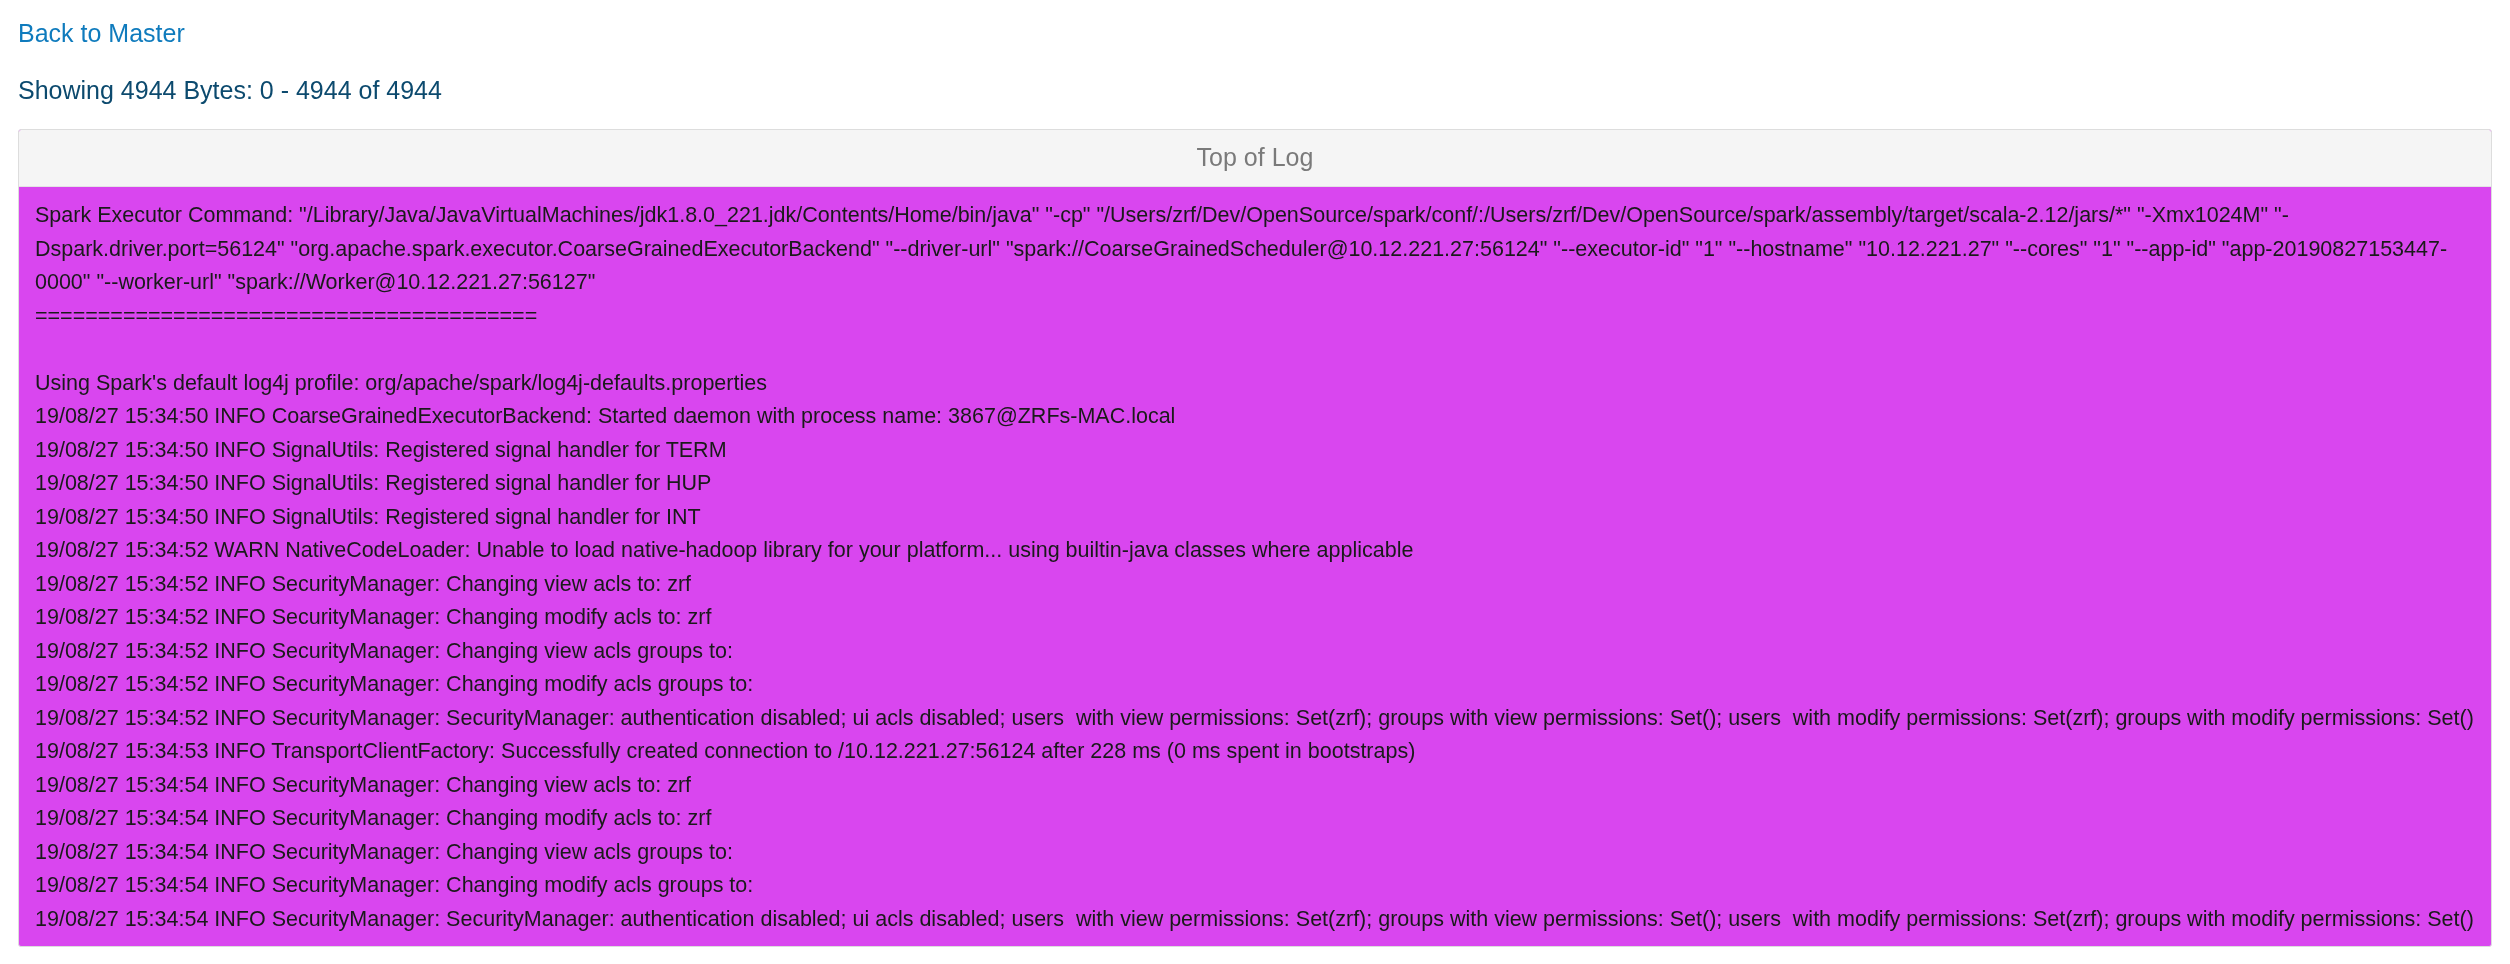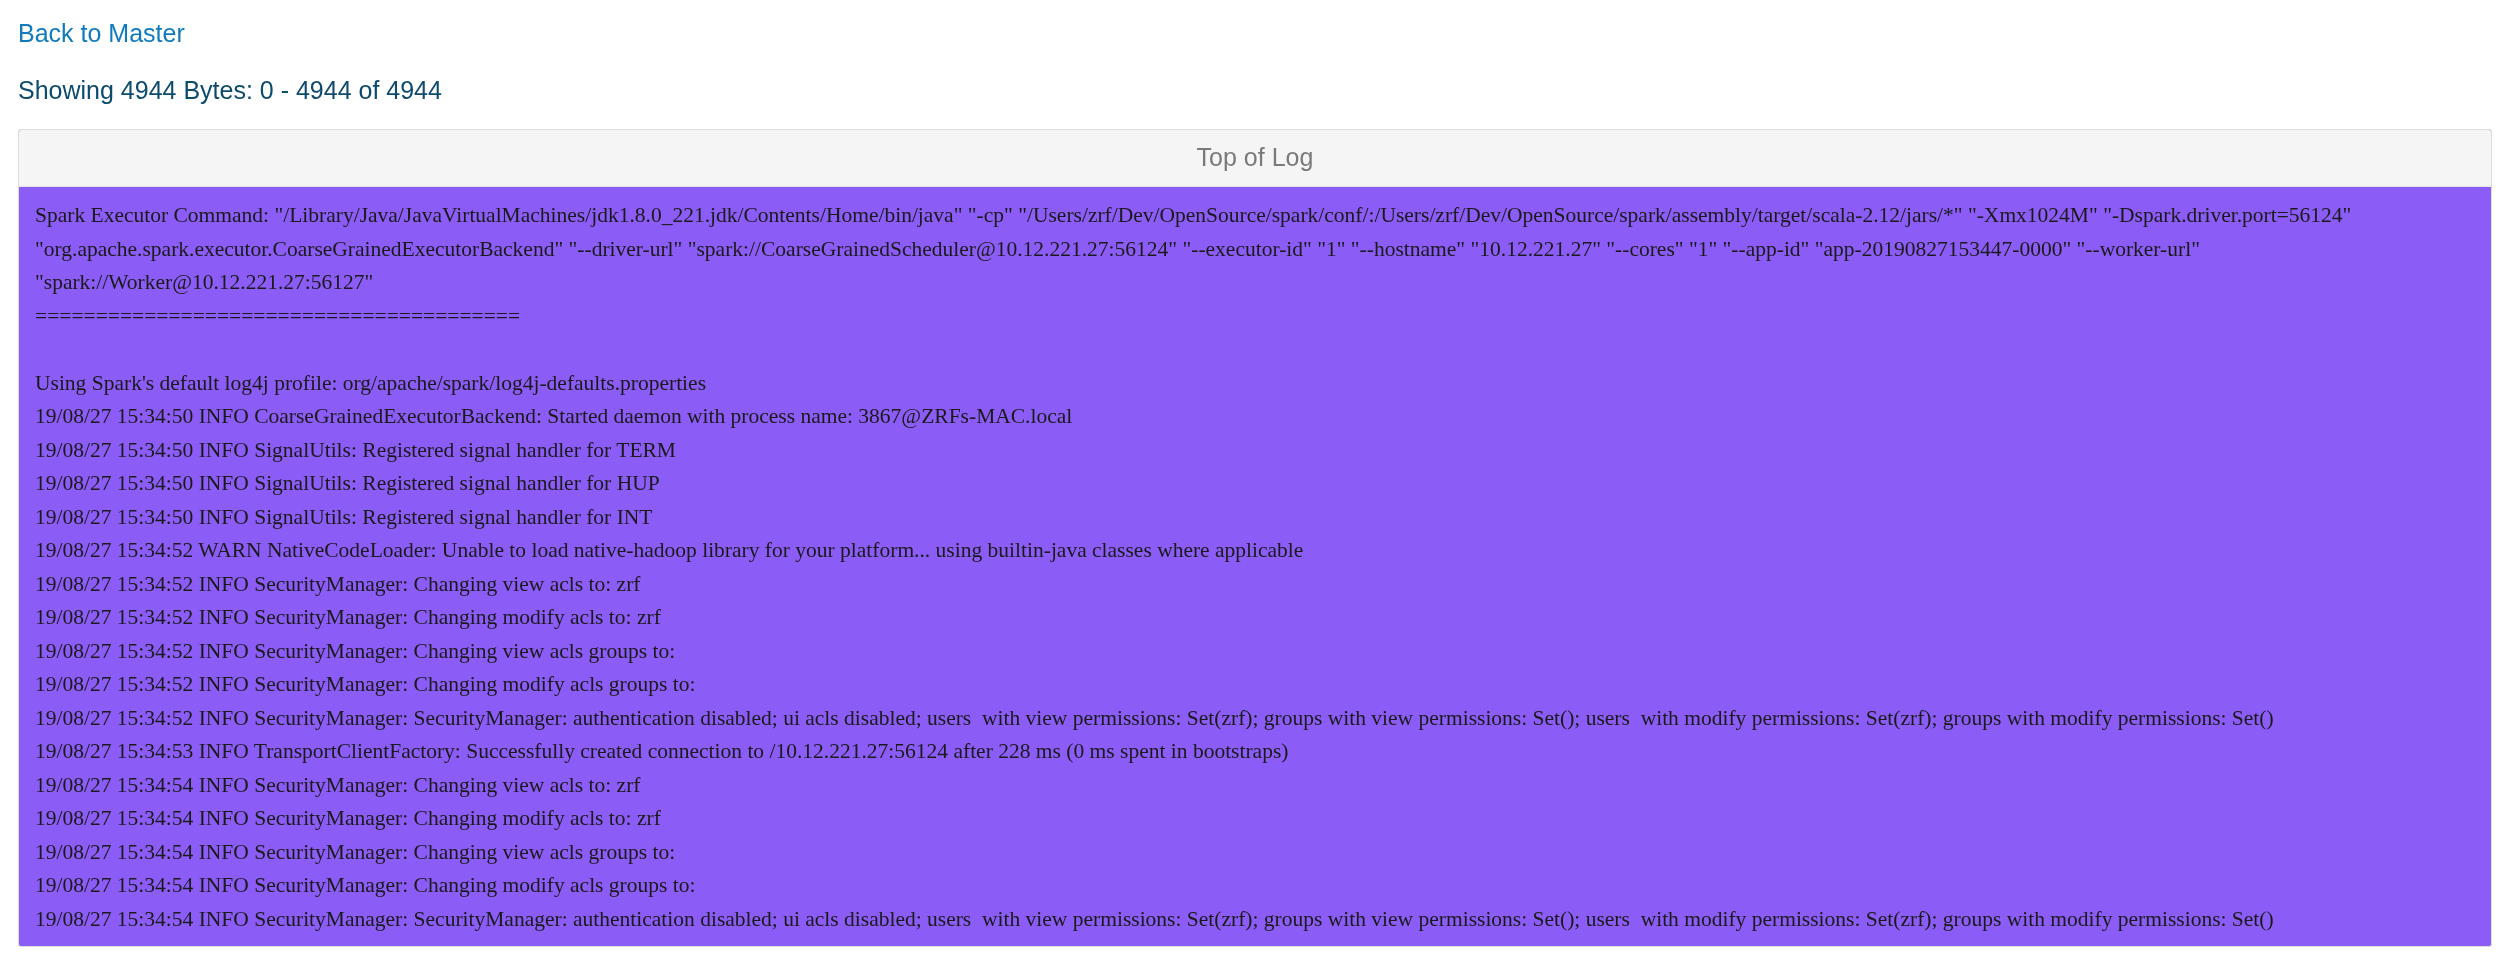--- a/index.html
+++ b/index.html
@@ -31,39 +31,39 @@
     font-size: 25px;
     color: #0c4a6e;
     margin-top: 27px;
     margin-bottom: 0;
     line-height: 1.2;
   }
   .log-panel {
     margin-top: 24px;
     border: 1px solid #dddddd;
     border-radius: 3px;
-    background: #8b5cf6;
+    background: #d946ef;
     overflow: hidden;
   }
   .log-panel-header {
     background: #f5f5f5;
     border-bottom: 1px solid #e3e3e3;
     text-align: center;
     color: #7a7a7a;
     font-size: 25px;
     padding: 12px 0 14px 0;
     line-height: 1.2;
     font-family: "Liberation Sans", sans-serif;
   }
   .log-body {
     padding: 12px 16px 10px 16px;
     font-size: 21.5px;
     line-height: 33.5px;
     color: #1a1a1a;
-    font-family: Liberation Serif, serif;
+    font-family: Liberation Sans, sans-serif;
     white-space: pre-wrap;
     word-break: break-word;
     overflow-wrap: anywhere;
   }
   .log-line {
     white-space: pre-wrap;
     word-break: break-word;
     overflow-wrap: anywhere;
   }
   .log-line.blank {

